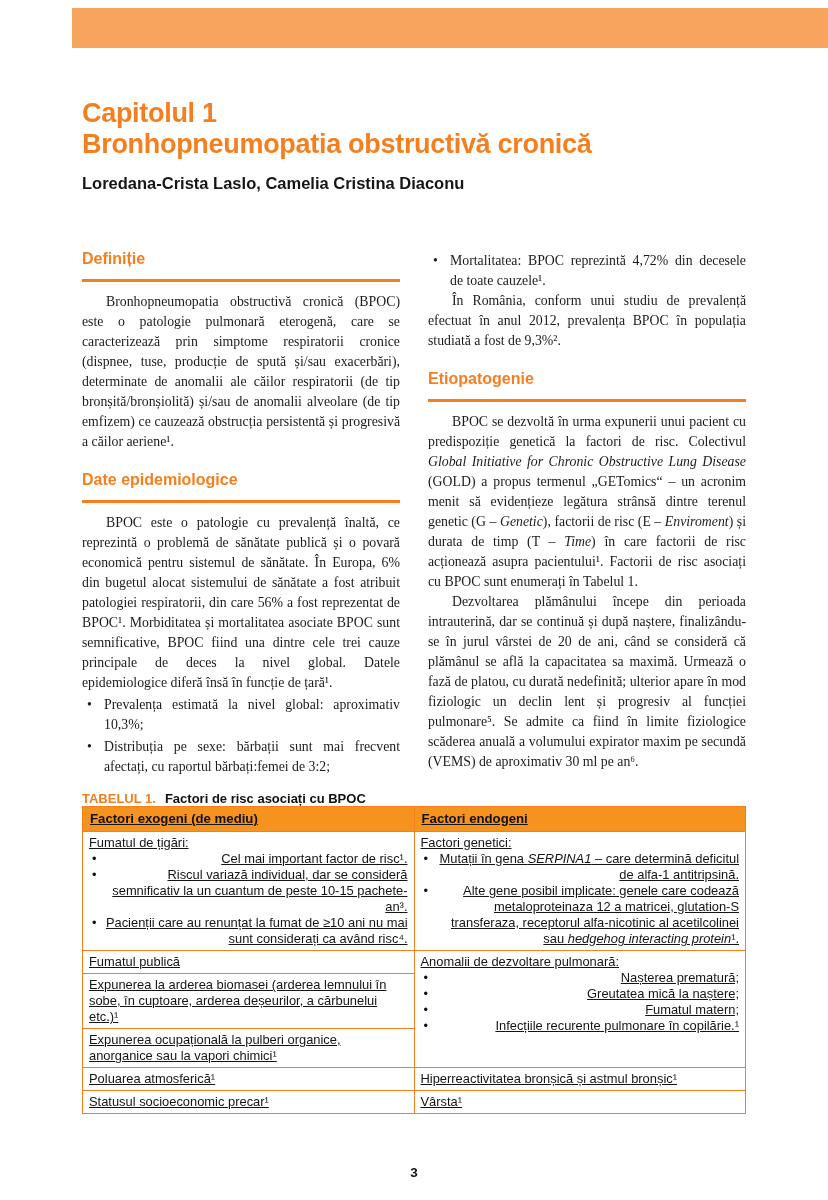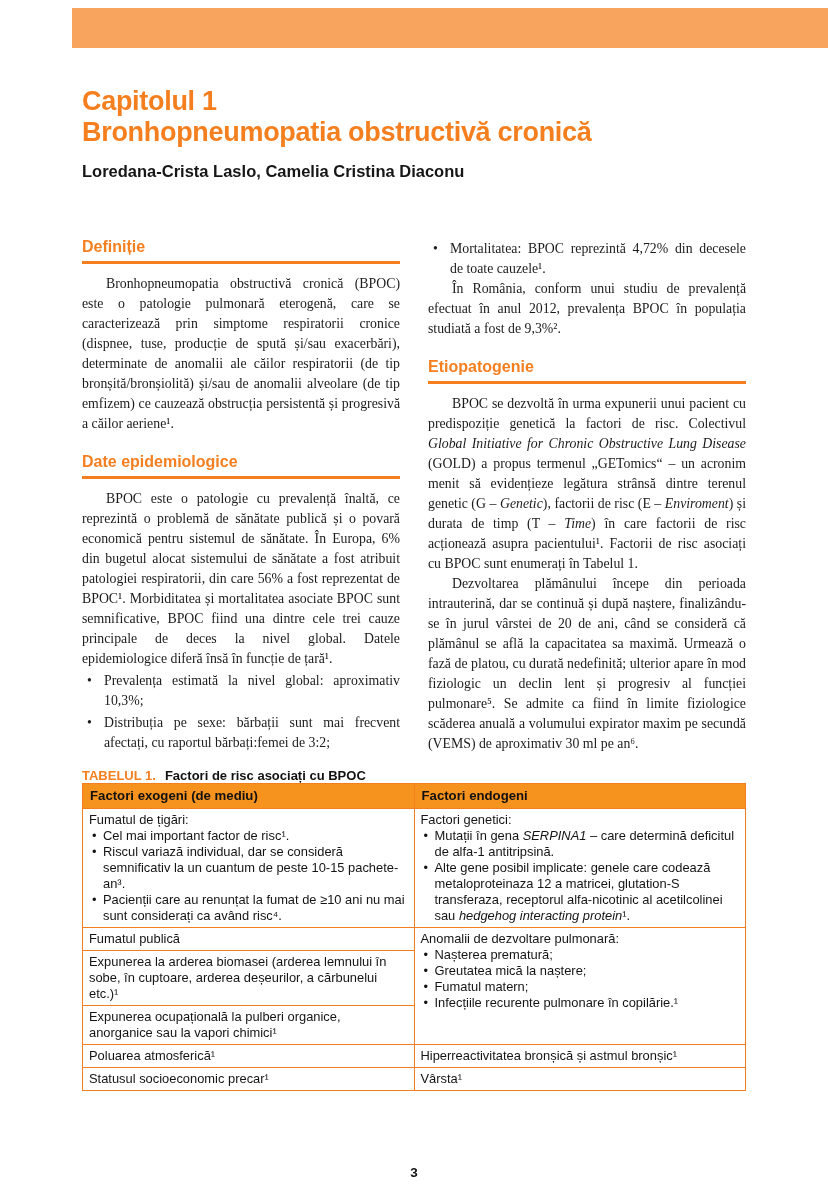--- a/index.html
+++ b/index.html
@@ -1,46 +1,46 @@
 <!DOCTYPE html>
 <html lang="ro" style="--accent: #F57F1F; --bar: #F8A35E; --tableHeader: #F6921E;"><head>
 <meta charset="utf-8">
 <style>
   * { box-sizing: border-box; margin: 0; padding: 0; }
   body { margin: 0; background: #ffffff; font-family: "Liberation Serif", serif; color: #1b1b1b; }
   .page { position: relative; width: 828px; height: 1200px; background: #ffffff; overflow: hidden; margin: 0 auto; }
   .top-bar { position: absolute; left: 72px; right: 0; top: 8px; height: 40px; background: var(--bar, #F8A35E); }
-  .content { position: absolute; left: 82px; top: 0; width: 664px; }
+  .content { position: absolute; left: 82px; top: 12px; width: 664px; }
   .title-block { margin-top: 86px; }
   .chapter, .doc-title {
     font-family: "Liberation Sans", sans-serif; font-weight: 700;
     font-size: 27px; line-height: 31px; color: var(--accent, #F57F1F); letter-spacing: -0.3px;
   }
   .authors { margin-top: 14px; font-family: "Liberation Sans", sans-serif; font-weight: 700; font-size: 16.5px; color: #161616; }
   .columns { display: flex; gap: 28px; margin-top: 56px; }
   .col { width: 318px; font-size: 13.8px; line-height: 20px; text-align: justify; }
   h2.sec {
     font-family: "Liberation Sans", sans-serif; font-size: 16px; font-weight: 700;
-    color: var(--accent, #F57F1F); padding-bottom: 4px; border-bottom: 3px solid var(--accent, #F57F1F);
+    color: var(--accent, #F57F1F); padding-bottom: 10px; border-bottom: 3px solid var(--accent, #F57F1F);
     margin-bottom: 10px; text-align: left;
   }
   .mt { margin-top: 18px; }
   .col p { text-indent: 24px; }
   ul.dots { list-style: none; margin-top: 2px; }
   ul.dots li { position: relative; padding-left: 22px; margin-top: 2px; }
   ul.dots li::before { content: "\2022"; position: absolute; left: 5px; }
   .table-block { margin-top: 14px; font-family: "Liberation Sans", sans-serif; }
   .tcaption { font-size: 13px; font-weight: 700; color: #111; }
   .tcaption .lab { color: var(--accent, #F57F1F); margin-right: 9px; }
-  table.risk { width: 100%; border-collapse: collapse; font-size: 12.9px; line-height: 16px; color: #141414; }
+  table.risk { width: 100%; border-collapse: collapse; font-size: 12.9px; line-height: 16px; color: #141414; text-decoration: underline; }
   table.risk th, table.risk td { border: 1px solid var(--accent, #F57F1F); padding: 3px 6px; vertical-align: top; text-align: left; }
   table.risk th { background: var(--tableHeader, #F6921E); font-size: 13.2px; padding: 4px 7px; color: #111; font-weight: 700; }
   table.risk col { width: 50%; }
   ul.tdots { list-style: none; }
-  ul.tdots li { position: relative; padding-left: 14px; }
+  ul.tdots li { position: relative; padding-left: 14px; text-align: right; }
   ul.tdots li::before { content: "\2022"; position: absolute; left: 3px; }
   .pageno { position: absolute; left: 0; right: 0; bottom: 20px; text-align: center; font-family: "Liberation Sans", sans-serif; font-weight: 700; font-size: 13.5px; color: #111; }
   em { font-style: italic; }
 </style>
 </head>
 <body>
 
 <div class="page">
   <div class="top-bar"></div>
 

